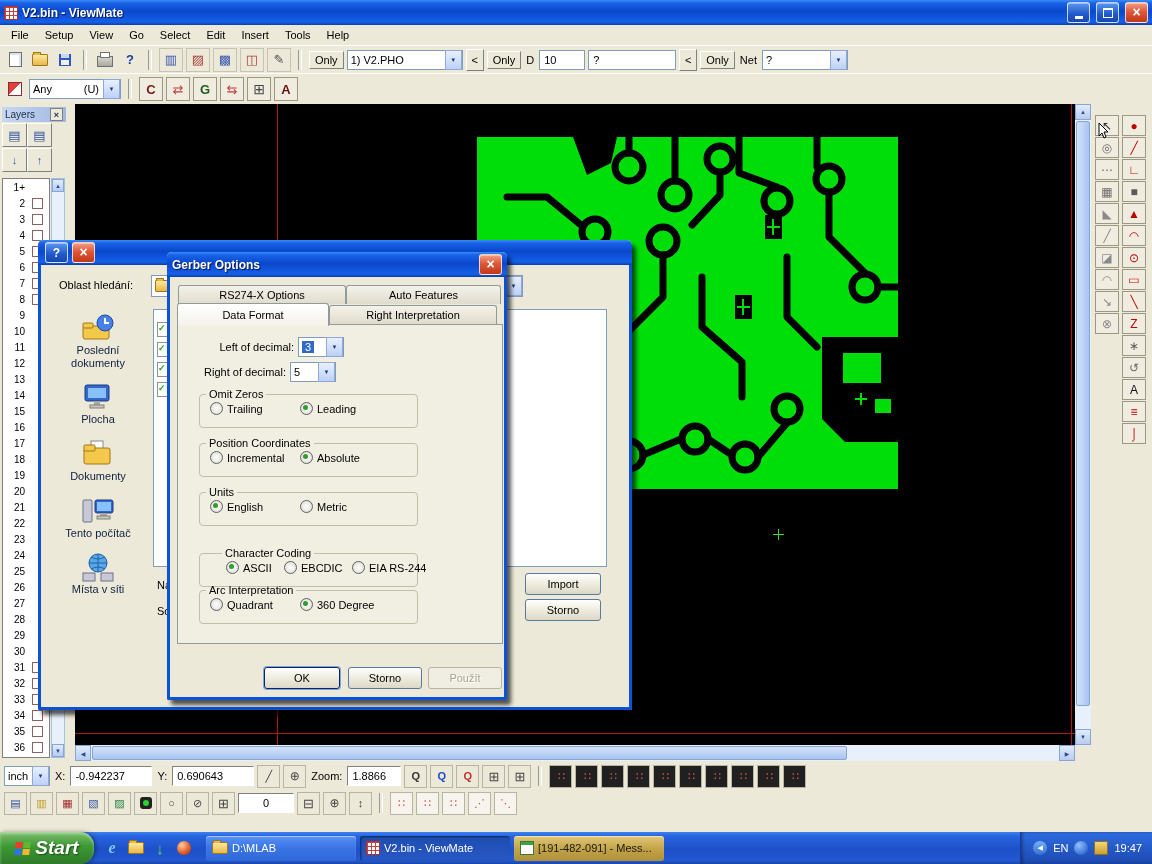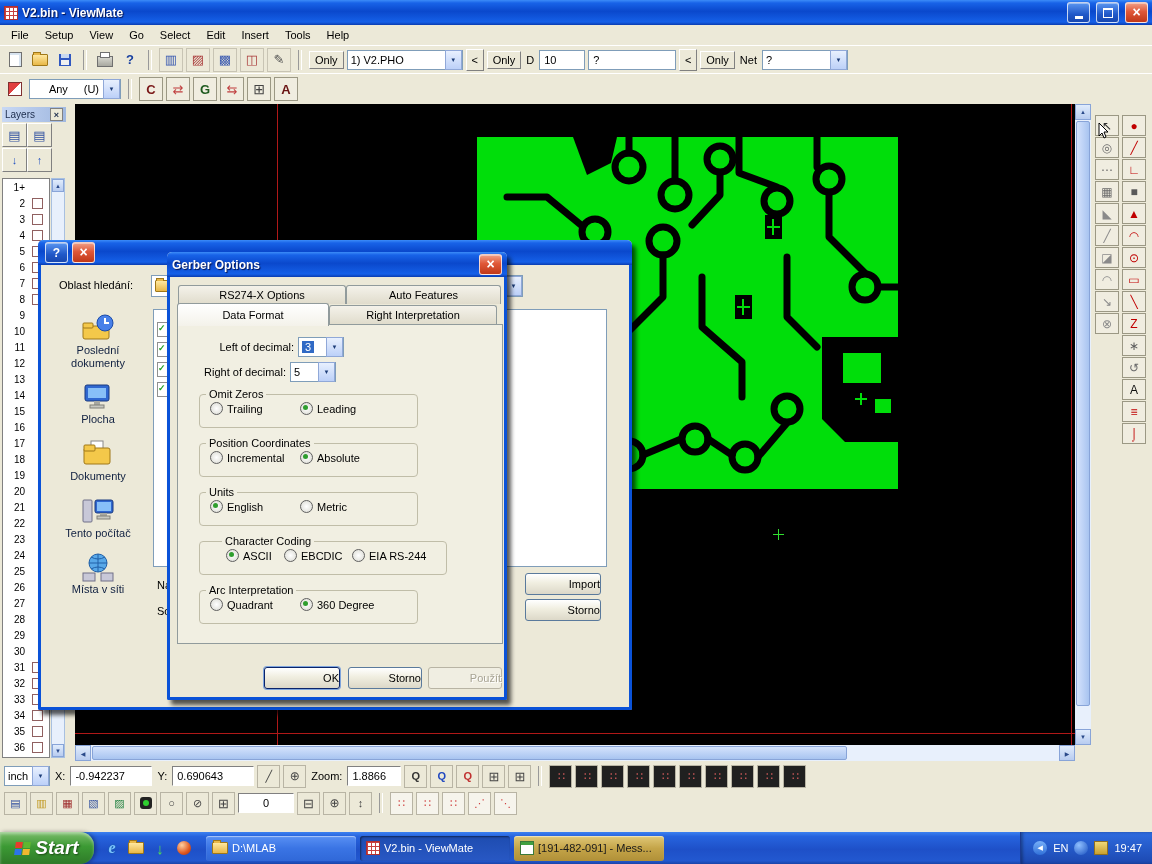--- a/index.html
+++ b/index.html
@@ -105,21 +105,21 @@
   .g-circ::after{content:"○";color:#444;}
   .g-phi::after{content:"⊘";color:#444;}
   .g-updown::after{content:"↕";color:#444;}
   .g-light{width:12px;height:12px;border-radius:3px;background:#222;position:relative;}
   .g-light::after{content:"";position:absolute;left:3px;top:3px;width:6px;height:6px;border-radius:50%;background:#30D030;}
 
   
   .xpwin{background:#ECE9D8;border-radius:5px 5px 2px 2px;box-shadow:4px 5px 4px rgba(0,0,0,.65);}
   .xptitle{height:25px;border-radius:5px 5px 0 0;background:linear-gradient(180deg,#3C8CF8 0%,#1863E8 12%,#0A48CC 45%,#1560E8 88%,#0A3CB0 100%);display:flex;align-items:center;padding:0 5px;gap:2px;box-sizing:border-box;}
   .xpbody{position:relative;border:3px solid #0A52D8;border-top:none;box-sizing:border-box;background:#ECE9D8;border-radius:0 0 2px 2px;}
-  .xpbtn{height:22px;padding:0 0;font-size:11px;font-family:"Liberation Sans",sans-serif;background:linear-gradient(#FFFFFF,#F0EEE0 45%,#DCD8C8);border:1px solid #5A7A9C;border-radius:3px;box-sizing:border-box;text-align:right;}
+  .xpbtn{height:22px;padding:0 0;font-size:11px;font-family:"Liberation Sans",sans-serif;background:linear-gradient(#FFFFFF,#F0EEE0 45%,#DCD8C8);border:1px solid #5A7A9C;border-radius:3px;box-sizing:border-box;}
   .xpbtn.default{border:1px solid #0A246A;box-shadow:0 0 0 1px #7EA4DC;}
   .xpbtn.disabled{color:#A8A494;background:#F0EEE2;border-color:#B8B4A4;text-shadow:1px 1px 0 #fff;}
   .tab{position:absolute;height:19px;border:1px solid #919B9C;border-bottom:none;border-radius:3px 3px 0 0;background:linear-gradient(#F4F2EA,#E0DCCC);display:flex;align-items:center;justify-content:center;box-sizing:border-box;}
   .tab.active{height:23px;background:linear-gradient(#FFFFFF,#F4F2EA);z-index:3;}
   .tabpage{position:absolute;border:1px solid #919B9C;background:#F1EFE2;box-sizing:border-box;z-index:2;}
   fieldset{position:absolute;border:1px solid #C0BDA8;border-radius:4px;margin:0;padding:0 0 0 10px;box-sizing:border-box;}
   legend{font-size:11px;padding:0 3px;margin-left:-4px;}
   .opts{display:flex;align-items:center;padding-top:2px;}
   .radio{display:flex;align-items:center;gap:4px;flex:none;}
   .rdot{width:11px;height:11px;border-radius:50%;border:1px solid #606060;background:radial-gradient(#fff,#D8D8D0);position:relative;flex:none;}
@@ -233,21 +233,21 @@
     <span class="combo" style="width:86px;">
       <span class="cval">?</span>
       <span class="carrow"></span>
     </span>
   </div>
 
   <div class="toolbar abs" style="left:0;top:73px;width:1152px;height:31px;">
     <span class="tbtn">
         <span class="ic-sel"></span>
       </span>
-    <span class="combo" style="width:92px;text-align:center;">
+    <span class="combo" style="width:92px;">
       <span class="cval">Any</span>
       <span class="cunit">(U)</span>
       <span class="carrow"></span>
     </span>
     <span class="sep"></span>
     <span class="tbtn boxed letter" style="color:#7A1818;">C</span>
     <span class="tbtn boxed">
         <span class="ic-swap"></span>
       </span>
     <span class="tbtn boxed letter" style="color:#1E5A1E;">G</span>
@@ -737,21 +737,21 @@
             <span class="radio" style="width:90px;">
                 <span class="rdot on"></span>
                 <span>English</span>
               </span>
             <span class="radio">
                 <span class="rdot"></span>
                 <span>Metric</span>
               </span>
           </div>
         </fieldset>
-        <fieldset style="left:21px;top:210px;width:248px;height:40px;padding-left:26px;">
+        <fieldset style="left:21px;top:222px;width:219px;height:40px;padding-left:26px;">
           <legend>Character Coding</legend>
           <div class="opts">
             <span class="radio" style="width:58px;">
                 <span class="rdot on"></span>
                 <span>ASCII</span>
               </span>
             <span class="radio" style="width:68px;">
                 <span class="rdot"></span>
                 <span>EBCDIC</span>
               </span>

